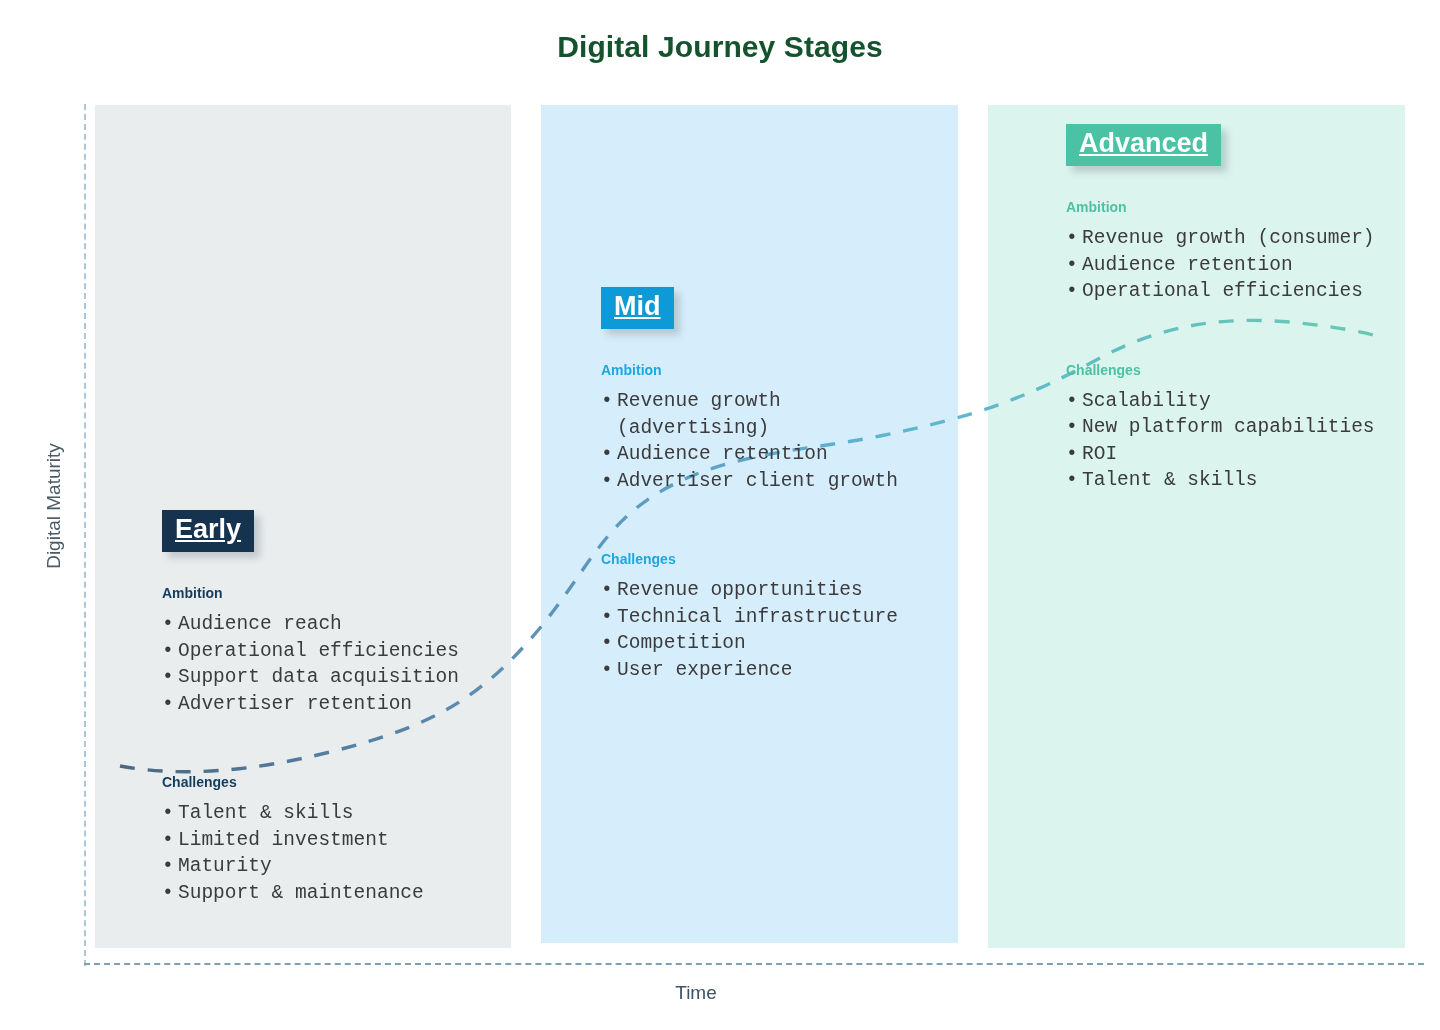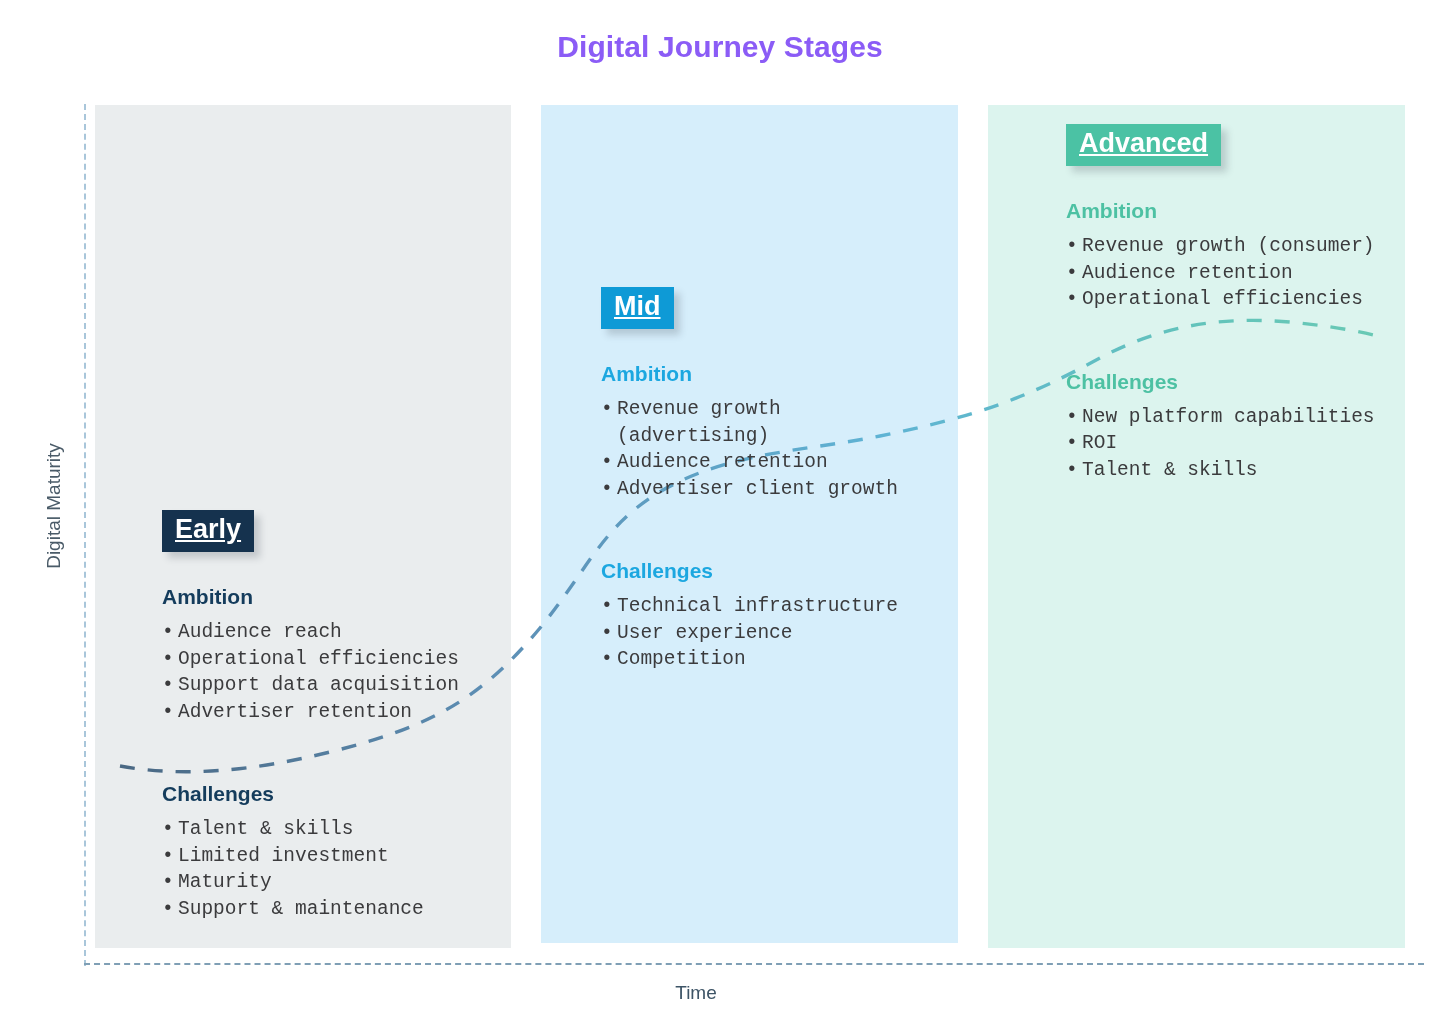--- a/index.html
+++ b/index.html
@@ -21,21 +21,21 @@
 
   
   #chart-title {
     position: absolute;
     left: 0;
     top: 30px;
     width: 1440px;
     text-align: center;
     font-size: 30px;
     font-weight: 700;
-    color: #8b5cf6;
+    color: #14532d;
     letter-spacing: 0.1px;
   }
 
   
   #y-axis-line {
     position: absolute;
     left: 84px;
     top: 104px;
     width: 0;
     height: 862px;
@@ -100,21 +100,21 @@
     font-weight: 600;
     line-height: 1.08;
     box-shadow: 6px 6px 7px rgba(60,70,80,0.22);
     text-decoration: underline;
   }
   .badge-early    { background: #15324e; }
   .badge-mid      { background: #0e9ad6; }
   .badge-advanced { background: #4bc2a4; }
 
   .section-heading {
-    font-size: 21px;
+    font-size: 14px;
     font-weight: 700;
     margin: 0 0 10px 0;
   }
   .heading-early    { color: #143c5c; }
   .heading-mid      { color: #1ca7e0; }
   .heading-advanced { color: #4dc1a3; }
 
   ul.bullets {
     list-style: none;
     margin: 0;
@@ -200,39 +200,41 @@
     <div class="section-heading heading-mid">Ambition</div>
     <ul class="bullets">
       <li>Revenue growth (advertising)</li>
       <li>Audience retention</li>
       <li>Advertiser client growth</li>
     </ul>
 
     <div style="height:57px"></div>
     <div class="section-heading heading-mid">Challenges</div>
     <ul class="bullets">
+      <li>Revenue opportunities</li>
       <li>Technical infrastructure</li>
+      <li>Competition</li>
       <li>User experience</li>
-      <li>Competition</li>
     </ul>
   </div>
 
   <div class="stage-content" style="left:1066px; top:124px; width:350px;">
     <div class="stage-badge badge-advanced">Advanced</div>
 
     <div style="height:33px"></div>
     <div class="section-heading heading-advanced">Ambition</div>
     <ul class="bullets">
       <li>Revenue growth (consumer)</li>
       <li>Audience retention</li>
       <li>Operational efficiencies</li>
     </ul>
 
     <div style="height:57px"></div>
     <div class="section-heading heading-advanced">Challenges</div>
     <ul class="bullets">
+      <li>Scalability</li>
       <li>New platform capabilities</li>
       <li>ROI</li>
       <li>Talent &amp; skills</li>
     </ul>
   </div>
 
 </div>
 
 </body></html>

